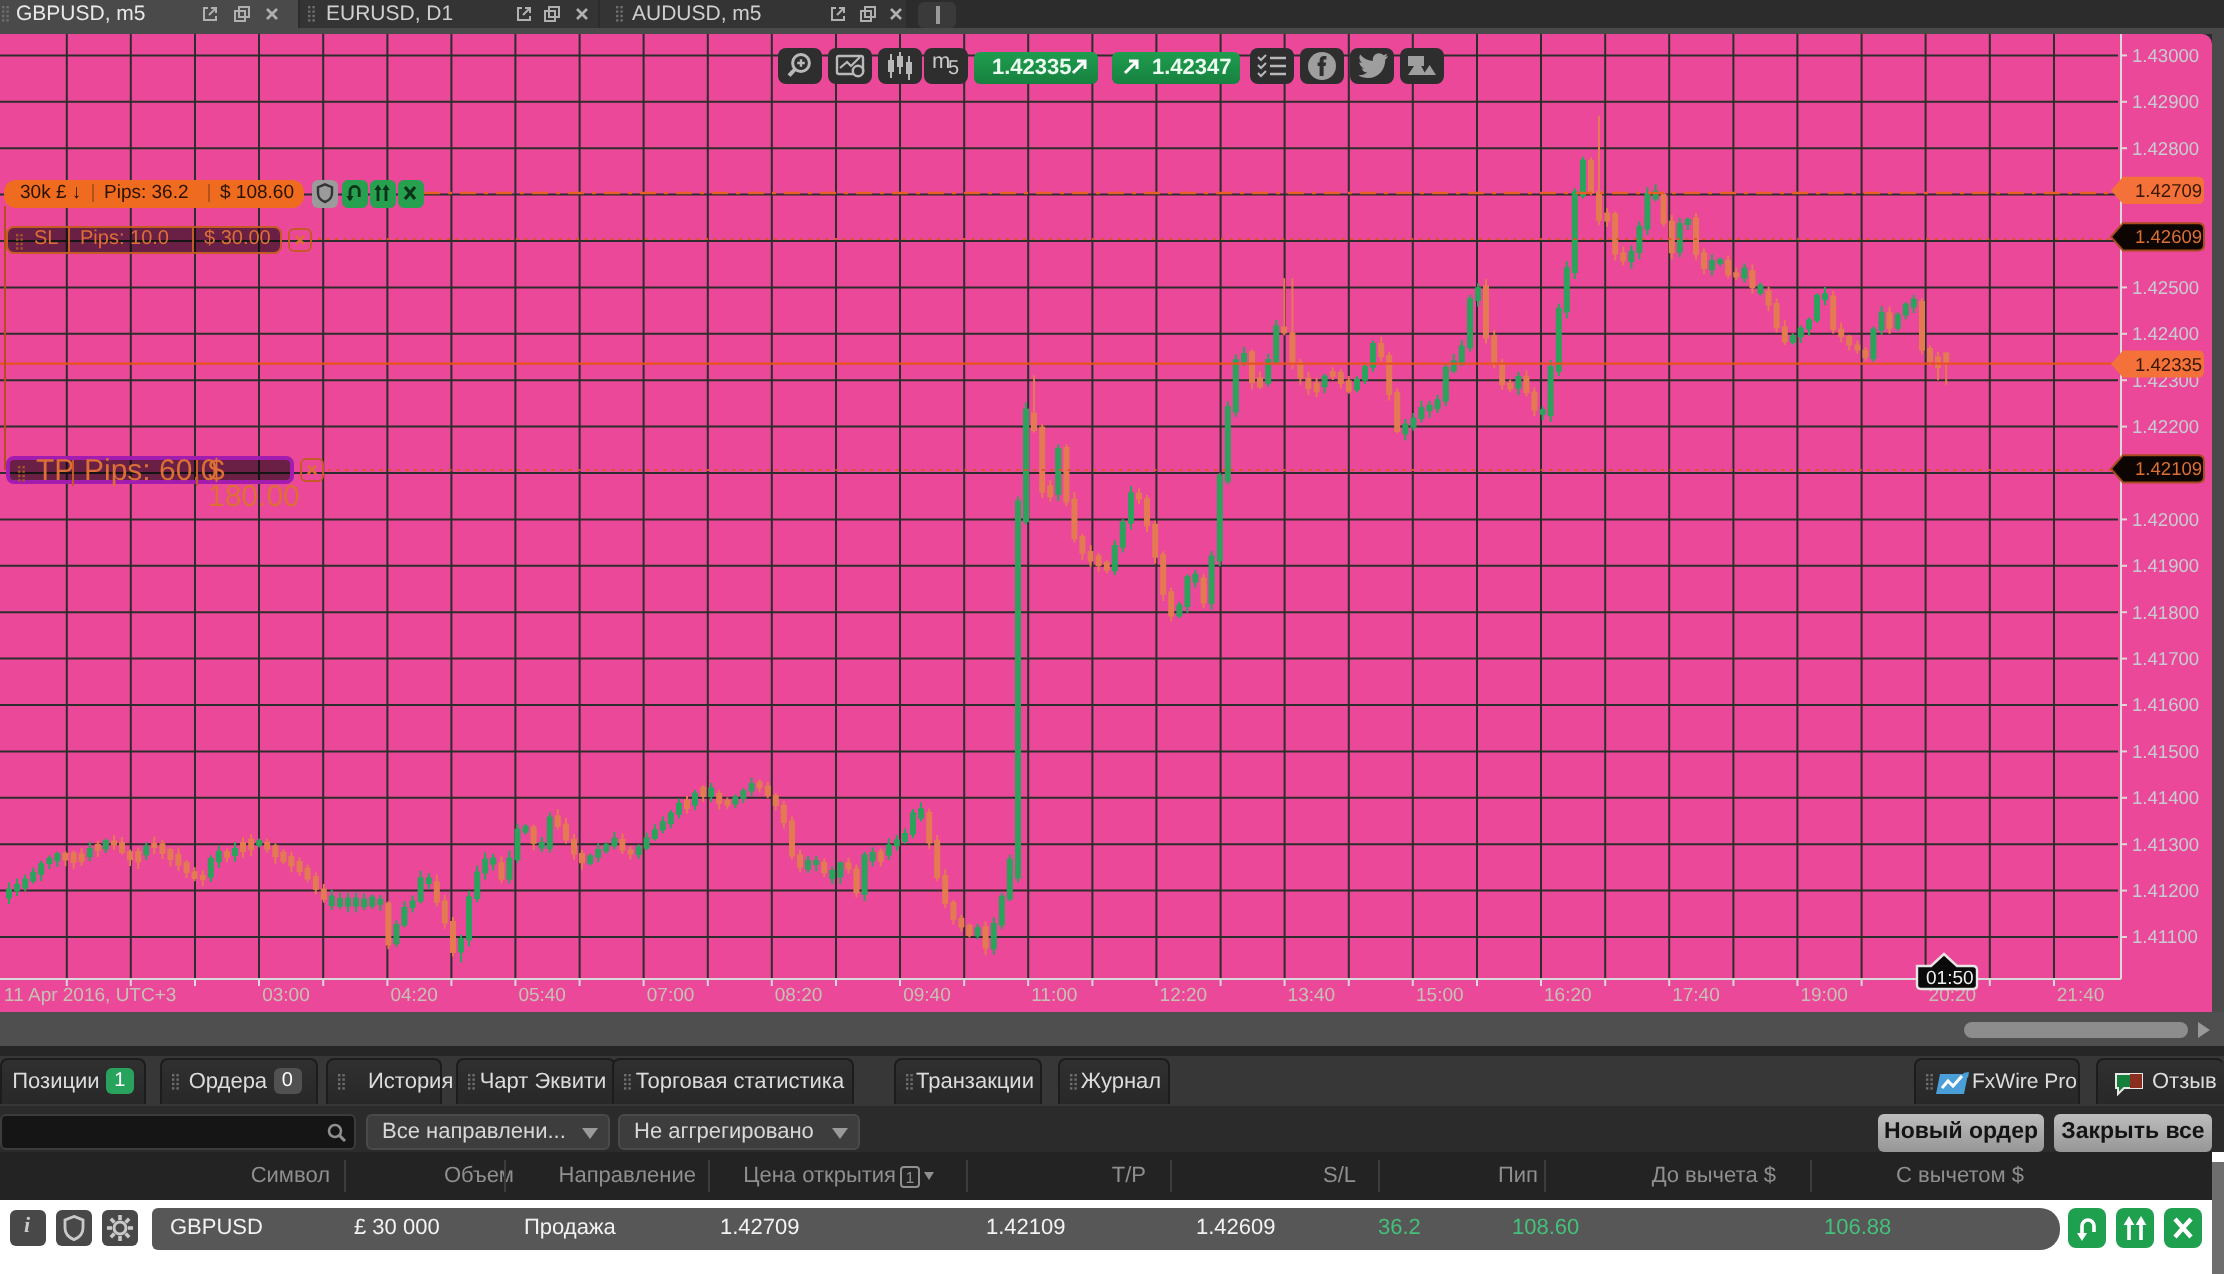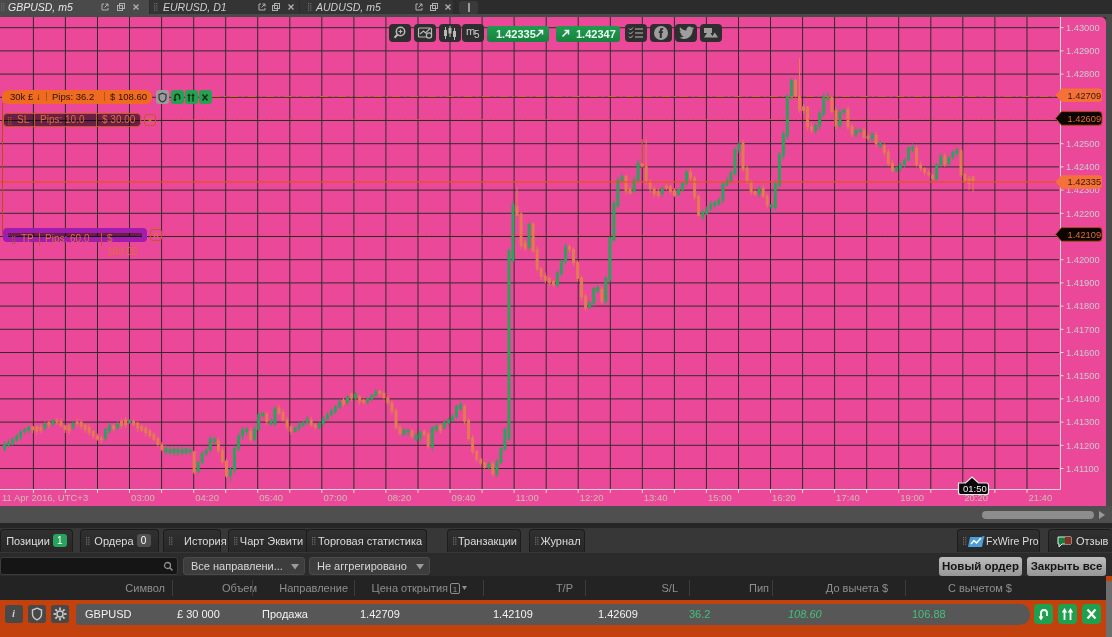--- a/index.html
+++ b/index.html
@@ -1,22 +1,22 @@
 <!DOCTYPE html>
 <html><head><meta charset="utf-8"><style>
 * { margin:0; padding:0; box-sizing:border-box; }
 body { width:1112px; height:637px; background:#2b2b2b; font-family:"Liberation Sans",sans-serif; overflow:hidden; position:relative; -webkit-font-smoothing:antialiased; }
 #topbar { position:absolute; left:0; top:0; width:1112px; height:14px; background:#2c2c2c; }
-.ttab { position:absolute; top:0; height:14px; font-size:10.5px; color:#cfcfcf;font-style:italic; }
+.ttab { position:absolute; top:0; height:14px; font-size:10.5px; color:#cfcfcf; }
 #topstrip { position:absolute; left:0; top:14px; width:1112px; height:3px; background:#4a4a4a; }
 #rightstrip { position:absolute; left:1106px; top:17px; width:6px; height:489px; background:#4a4a4a; }
 #chartwrap { position:absolute; left:0; top:17px; width:1106px; height:489px; background:#ec4899; border-radius:0 5px 0 0; }
 #hscroll { position:absolute; left:0; top:506px; width:1112px; height:17px; background:#4f4f4f; }
 #hthumb { position:absolute; left:982px; top:5px; width:112px; height:8px; background:#8d8d8d; border-radius:4px; }
-#bottom { position:absolute; left:0; top:523px; width:1112px; height:114px; background:#c2410c; }
+#bottom { position:absolute; left:0; top:523px; width:1112px; height:114px; background:#ffffff; }
 .btab { position:absolute; top:6px; height:23px; background:linear-gradient(#303030,#282828); border:1px solid #1c1c1c; border-bottom:none; border-radius:4px 4px 0 0; color:#dcdcdc; font-size:11px; line-height:22px; text-align:center; }
 .badge { display:inline-block; min-width:14px; height:13px; border-radius:3px; font-size:10px; line-height:13px; color:#fff; padding:0 2px; vertical-align:1px; }
 #filterrow { position:absolute; left:0; top:30px; width:1112px; height:23px; background:#2b2b2b; }
 .dd { position:absolute; top:4px; height:18px; background:#3d3d3d; border:1px solid #4a4a4a; border-radius:3px; color:#d8d8d8; font-size:11px; line-height:16px; padding-left:7px; }
 .gbtn { position:absolute; top:4px; height:19px; background:linear-gradient(#bdbdbd,#969696); border-radius:3px; color:#141414; font-size:11.5px; font-weight:bold; line-height:19px; text-align:center; }
 #hdrrow { position:absolute; left:0; top:53px; width:1106px; height:24px; background:#232323; }
 .hc { position:absolute; top:0; height:24px; line-height:24px; font-size:11px; color:#8f8f8f; text-align:right; }
 .hsep { position:absolute; top:4px; width:1px; height:16px; background:#3c3c3c; }
 #datarow { position:absolute; left:0; top:81px; width:1112px; height:21px; }
 .rowicon { position:absolute; top:1px; width:18px; height:18px; background:#484848; border-radius:3px; }
@@ -804,21 +804,21 @@
   <span style="position:absolute;left:36px;">Pips: 10.0</span>
   <div style="position:absolute;left:92px;top:0;width:1px;height:12.5px;background:#C65A24;"></div>
   <span style="position:absolute;left:98px;">$ 30.00</span>
 </div>
 <div style="position:absolute;left:144px;top:113.5px;width:12px;height:12px;border:1px solid #C65A24;border-radius:3px;">
   <svg style="display:block" width="10" height="10" viewBox="0 0 10 10">
       <path d="M2.8 2.8 L7.2 7.2 M7.2 2.8 L2.8 7.2" stroke="#DC6F35" stroke-width="1.2"></path>
     </svg>
 </div>
 
-<div style="position:absolute;left:3px;top:228px;width:144px;height:14px;border:5px solid #a21caf;border-radius:4px;color:#DC6F35;font-size:10px;line-height:12.5px;background:rgba(0,0,0,.55);">
+<div style="position:absolute;left:3px;top:228px;width:144px;height:14px;border:2px solid #a21caf;border-radius:4px;color:#DC6F35;font-size:15px;line-height:12.5px;background:rgba(0,0,0,.55);">
   <svg style="position:absolute;left:4px;top:3px" width="4" height="8" viewBox="0 0 4 8">
       <rect x="0" y="0" width="1.2" height="1.2" fill="#a5552a"></rect>
       <rect x="2.2" y="0" width="1.2" height="1.2" fill="#a5552a"></rect>
       <rect x="0" y="2.2" width="1.2" height="1.2" fill="#a5552a"></rect>
       <rect x="2.2" y="2.2" width="1.2" height="1.2" fill="#a5552a"></rect>
       <rect x="0" y="4.4" width="1.2" height="1.2" fill="#a5552a"></rect>
       <rect x="2.2" y="4.4" width="1.2" height="1.2" fill="#a5552a"></rect>
       <rect x="0" y="6.6000000000000005" width="1.2" height="1.2" fill="#a5552a"></rect>
       <rect x="2.2" y="6.6000000000000005" width="1.2" height="1.2" fill="#a5552a"></rect>
     </svg>
@@ -1062,21 +1062,21 @@
           </g>
         </svg></div>
     <div id="rowpill">
       <div class="dc" style="left:9px;width:80px;">GBPUSD</div>
       <div class="dc" style="left:101px;width:80px;">£ 30 000</div>
       <div class="dc" style="left:186px;width:86px;">Продажа</div>
       <div class="dc" style="left:284px;width:100px;">1.42709</div>
       <div class="dc" style="left:417px;width:80px;">1.42109</div>
       <div class="dc" style="left:522px;width:80px;">1.42609</div>
       <div class="dc dgreen" style="left:613px;width:80px;">36.2</div>
-      <div class="dc dgreen" style="left:712px;width:100px;font-style:italic;">108.60</div>
+      <div class="dc dgreen" style="left:680px;width:100px;">108.60</div>
       <div class="dc dgreen" style="left:836px;width:100px;">106.88</div>
     </div>
     <div class="agreen" style="left:1034px;">
       <svg width="19" height="20" viewBox="0 0 19 20">
           <path d="M7 15 V9 A3 3 0 0 1 13 9 V12" fill="none" stroke="#fff" stroke-width="1.8"></path>
           <path d="M4.5 12.5 L7 16.5 L9.5 12.5" fill="#fff"></path>
         </svg>
     </div>
     <div class="agreen" style="left:1058px;">
       <svg width="19" height="20" viewBox="0 0 19 20">

